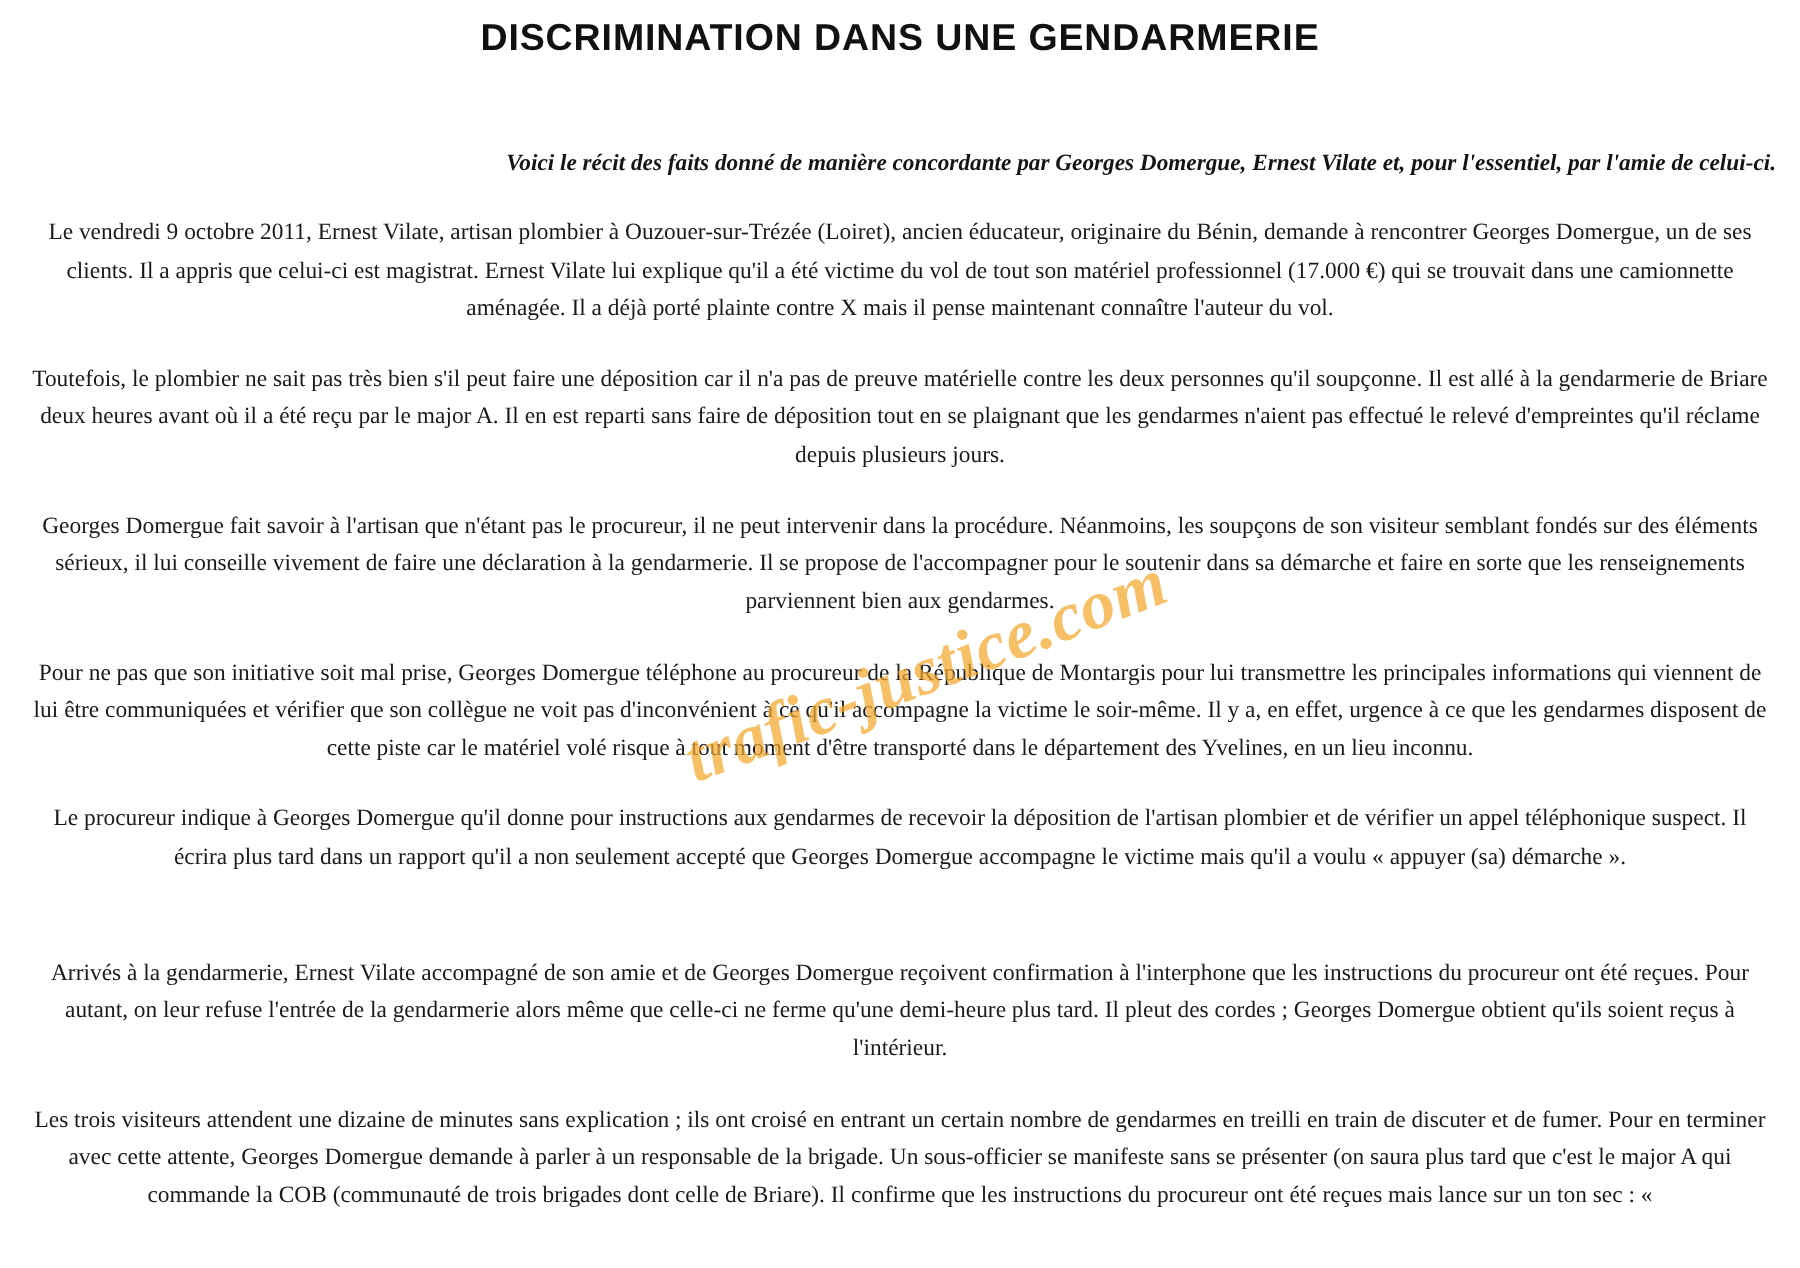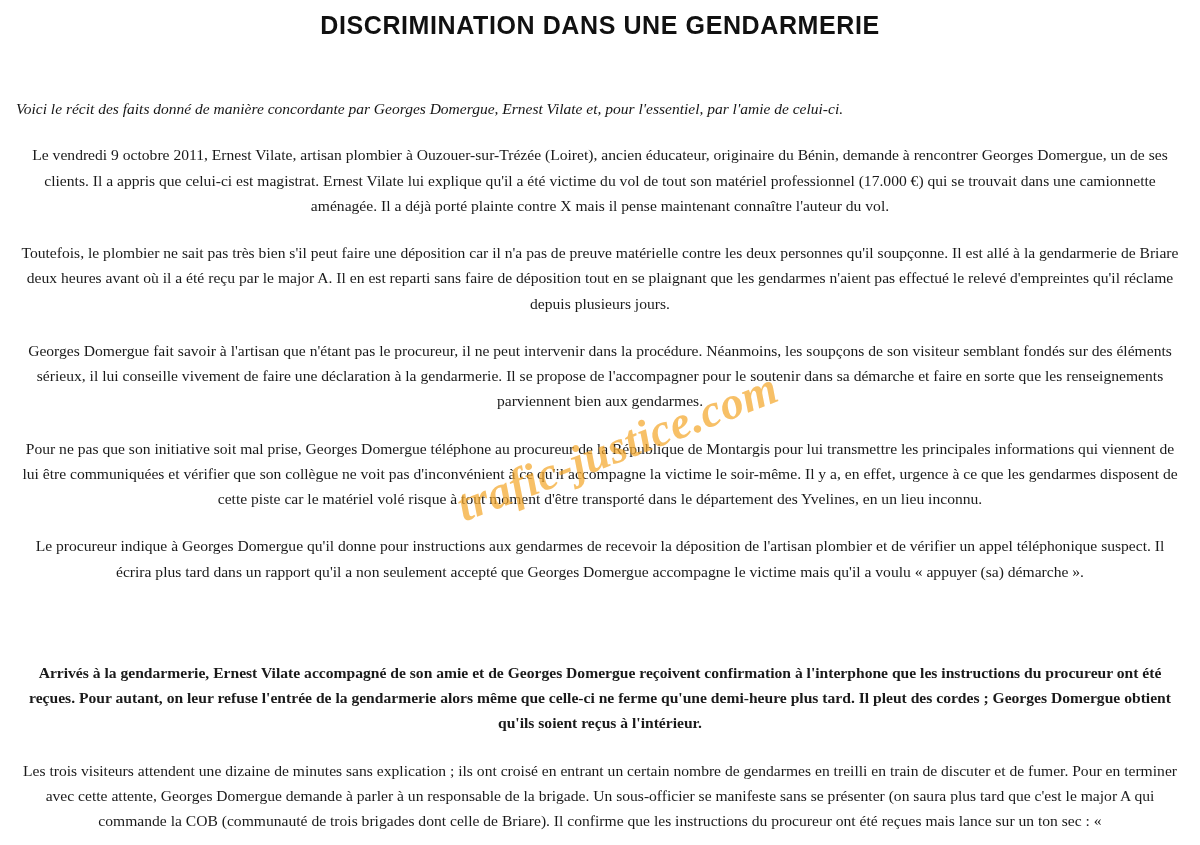--- a/index.html
+++ b/index.html
@@ -27,36 +27,36 @@
     font-family: "Liberation Sans", sans-serif;
     font-weight: bold;
     font-size: 25px;
     letter-spacing: 0.6px;
     color: #111111;
     margin: 6px 0 0 0;
     line-height: 1.2;
   }
   .intro {
     font-style: italic;
-    font-weight: normal;
+    font-weight: bold;
     font-size: 15.5px;
     color: #151515;
     margin: 58px 0 0 0;
     line-height: 1.45;
+    text-align: right;
   }
   .body-text p {
     font-size: 15.6px;
     line-height: 1.62;
     margin: 22px 0 0 0;
     color: #1a1a1a;
     text-align: center;
   }
   .body-text p.gap-large {
-    margin-top: 76px;
-    font-weight: bold;
+    margin-top: 52px;
   }
   .watermark {
     position: absolute;
     left: 382px;
     top: 300px;
     width: 470px;
     height: 250px;
     pointer-events: none;
     z-index: 5;
   }

